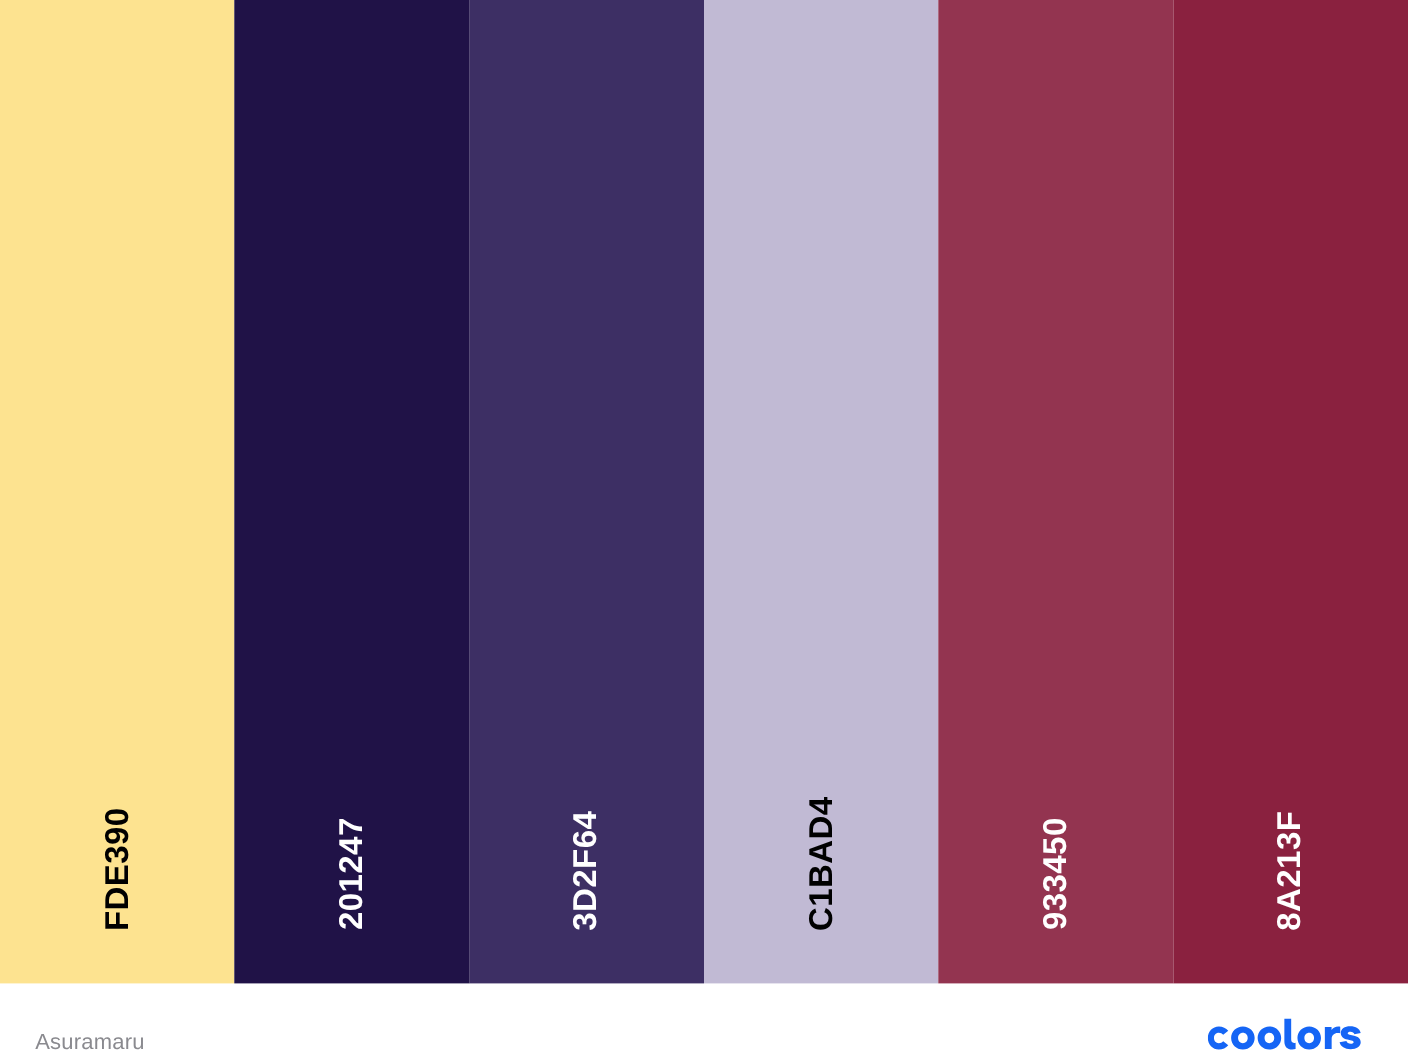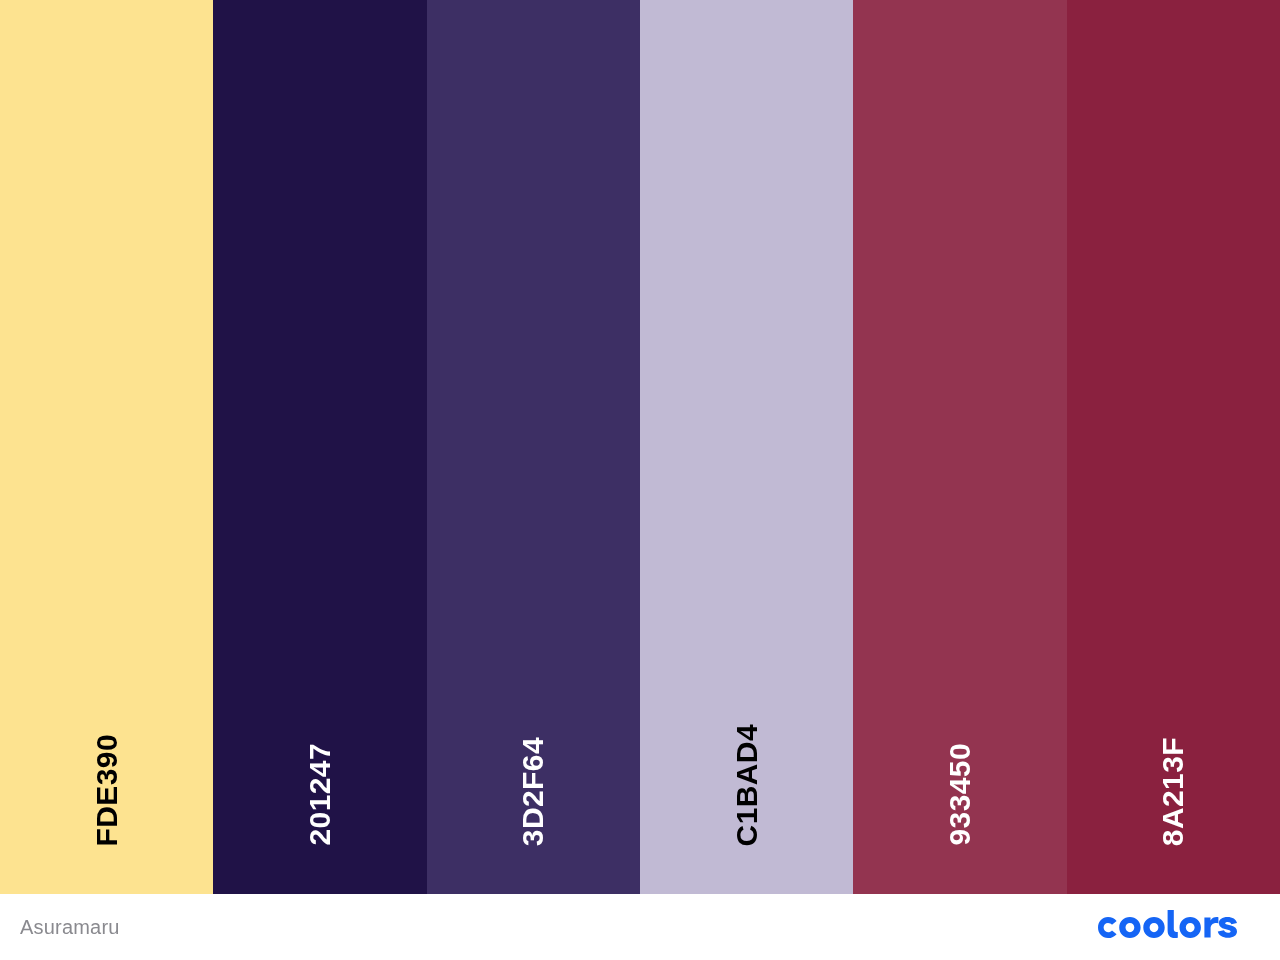--- a/index.html
+++ b/index.html
@@ -49,23 +49,23 @@
     margin-bottom: 48px;
     white-space: nowrap;
     user-select: none;
   }
 
   
   #footer-bar {
     flex: 1 1 auto;
     background: #ffffff;
     display: flex;
-    align-items: center;
+    align-items: flex-end;
     justify-content: space-between;
-    padding: 0 30px 0 20px;
+    padding: 0 30px 0 32px;
   }
 
   #palette-name {
     font-family: "Liberation Sans", sans-serif;
     font-size: 20px;
     font-weight: normal;
     color: #8a8a8f;
     letter-spacing: 0.2px;
     white-space: nowrap;
   }

